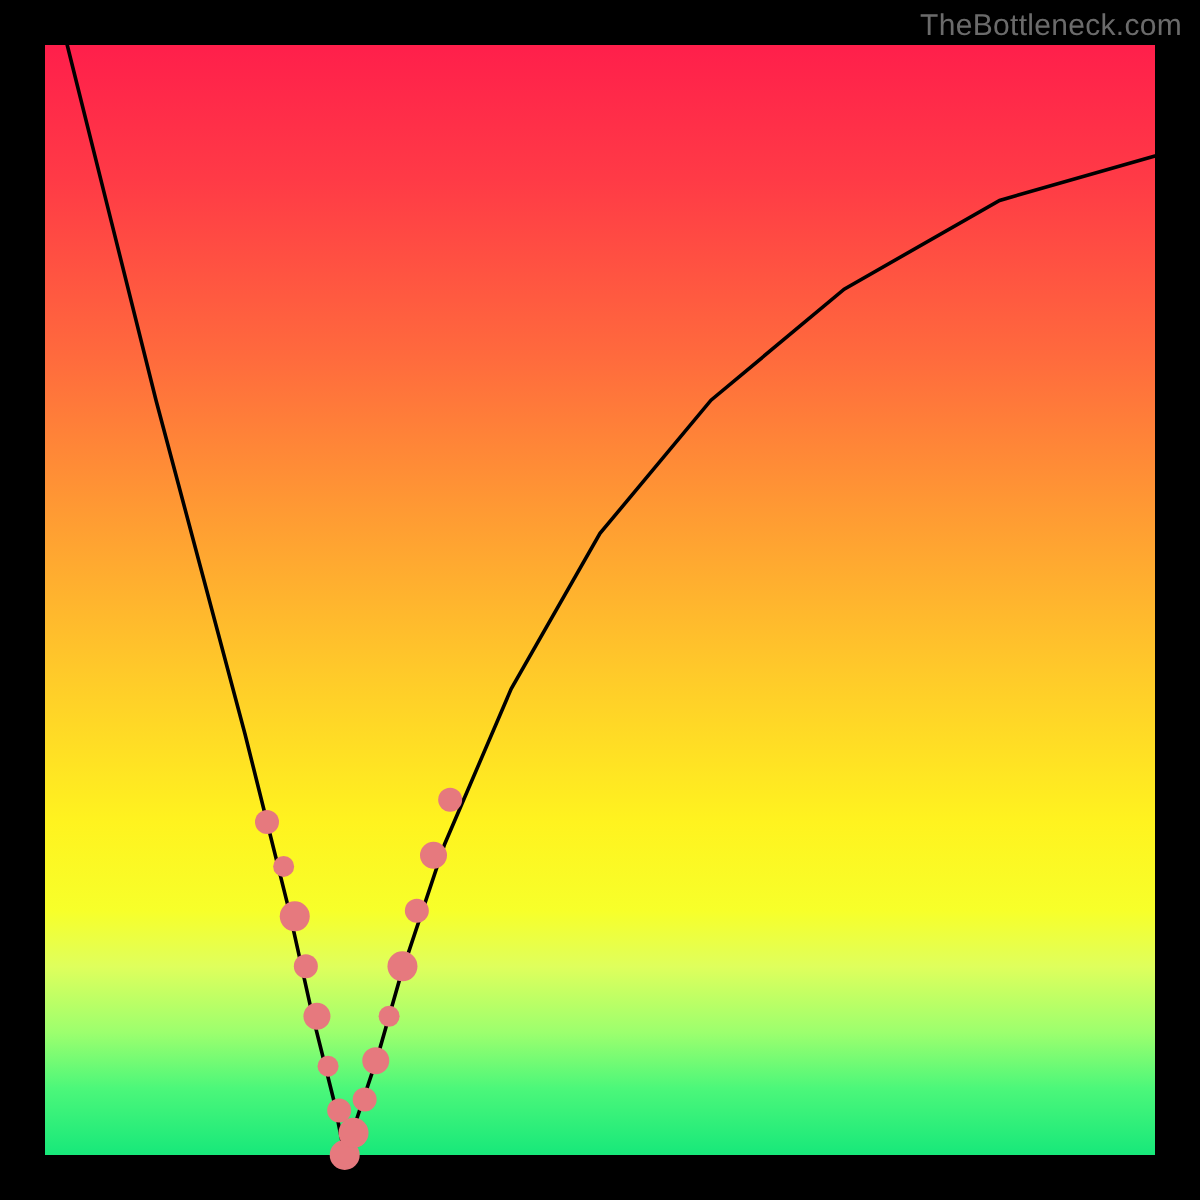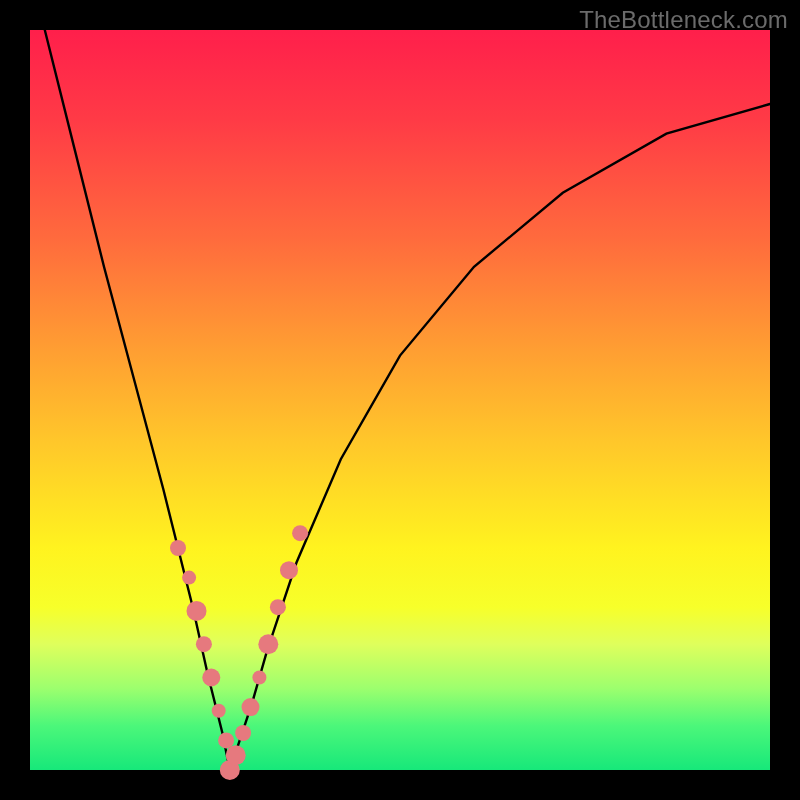--- a/index.html
+++ b/index.html
@@ -39,21 +39,21 @@
       #9cff6e 89%,
       #4cf77a 94%,
       #17e87a 100%
     );
   }
   .attribution {
     position: absolute;
     top: 6px;
     right: 12px;
     color: #6b6b6b;
-    font-size: 24px;
+    font-size: 20px;
     font-weight: 400;
     letter-spacing: 0.2px;
     user-select: none;
   }
   svg.curve {
     position: absolute;
     left: 0;
     top: 0;
     width: 740px;
     height: 740px;

